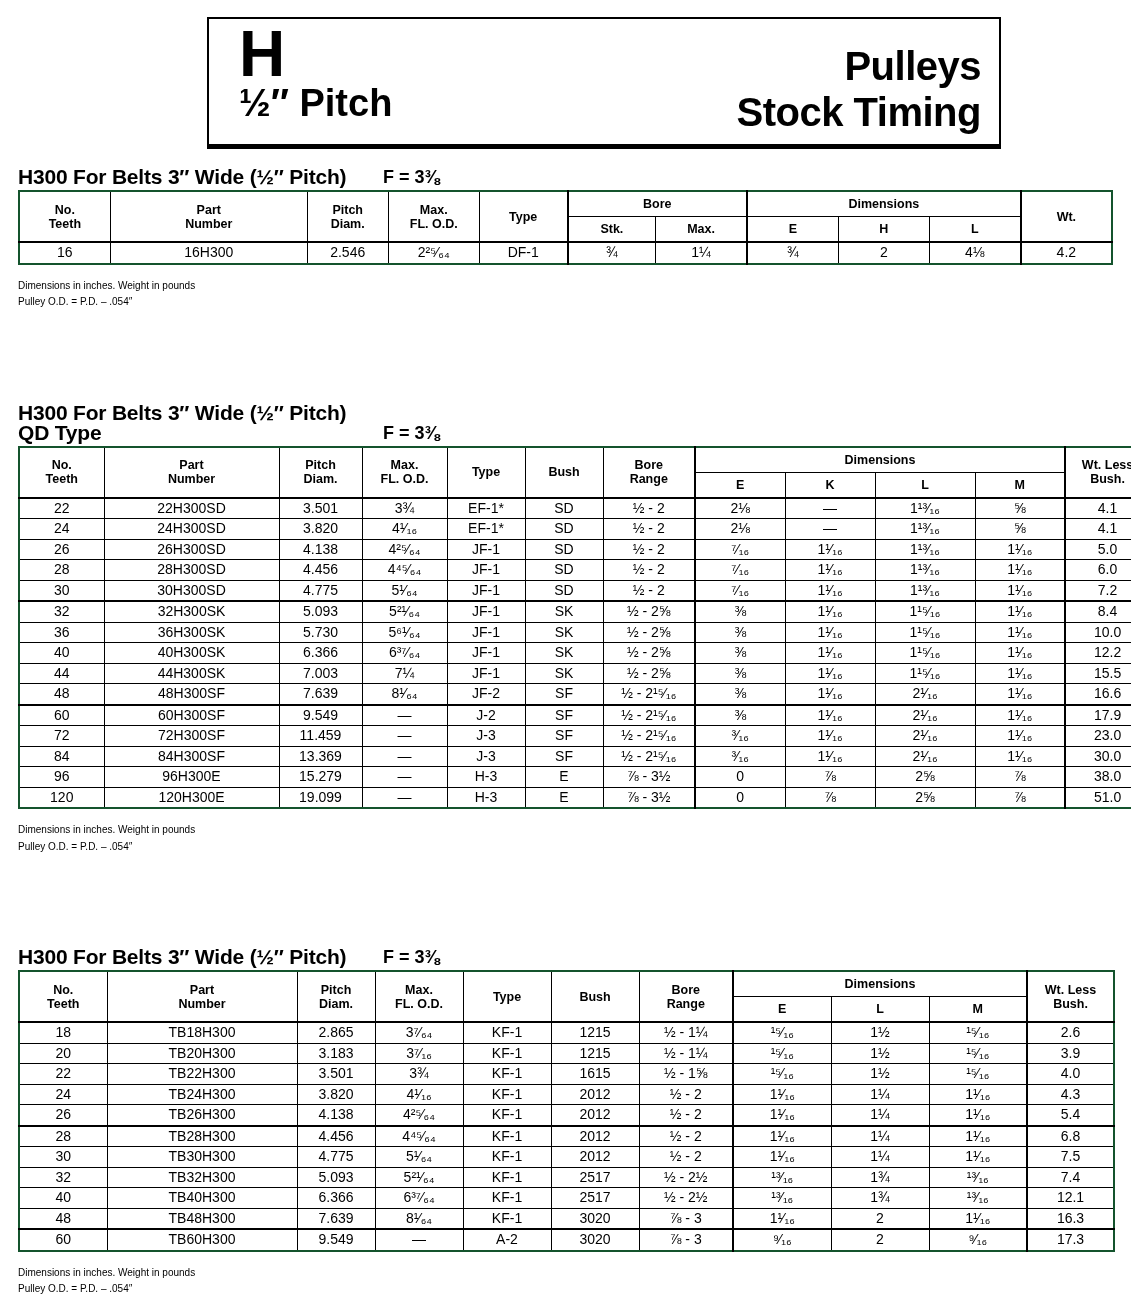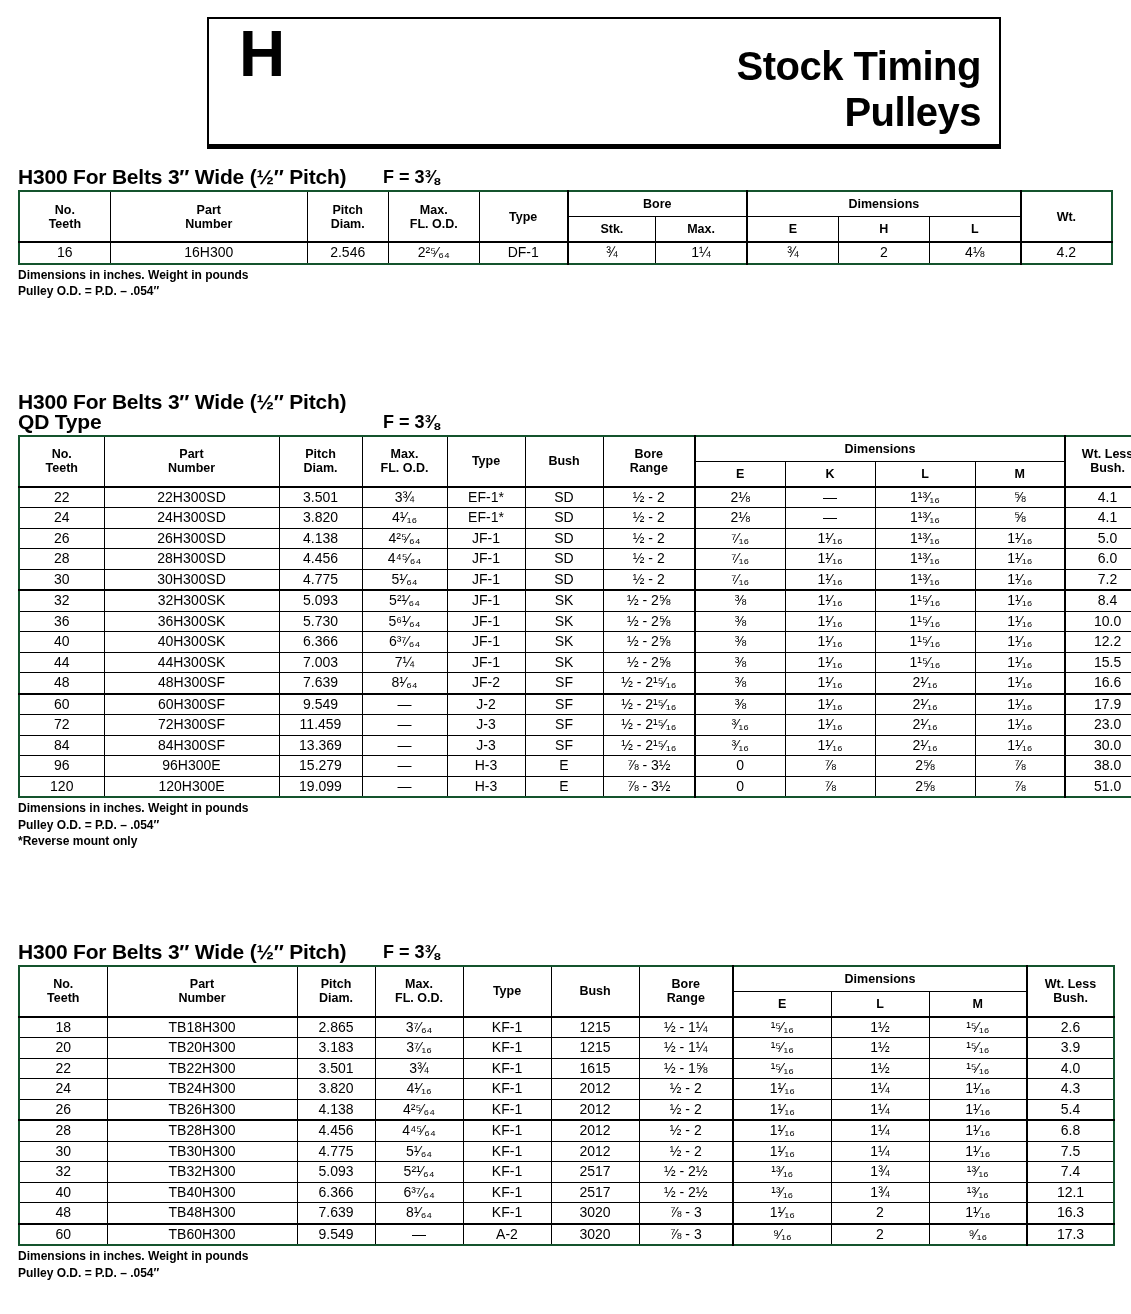--- a/index.html
+++ b/index.html
@@ -111,41 +111,41 @@
   table.spec {
     border: 2px solid #14532d;
   }
   .thick-top td, .thick-top th { border-top: 2px solid #000 !important; margin-top: 12px; }
   .thick-bottom td, .thick-bottom th { border-bottom: 2px solid #000 !important; }
   .hsep th { border-bottom: 2px solid #000 !important; }
   td.vthick, th.vthick { border-left: 2px solid #000 !important; }
 
   
   .notes {
-    margin-top: 2px;
-    font-size: 12px;
+    margin-top: 13px;
+    font-size: 10px;
     line-height: 16.5px;
-    font-weight: bold;
   }
 
   .gap-a { height: 92px; }
   .gap-b { height: 92px; }
   .spacer-top { height: 18px; }
 </style>
 </head>
 <body>
 
 <div class="banner-wrap">
   <div class="banner">
     <div class="banner-left">
       <div class="banner-h">H</div>
+      <div class="banner-pitch">½″ Pitch</div>
     </div>
     <div class="banner-right">
+      <div>Pulleys</div>
       <div>Stock Timing</div>
-      <div>Pulleys</div>
     </div>
   </div>
 </div>
 
 <div class="spacer-top"></div>
 
 <div class="section">
   <div class="sec-titles">
     <div class="sec-title">H300 For Belts 3″ Wide (½″ Pitch)</div>
     <div class="sec-f">F = 3⅜</div>
@@ -463,21 +463,20 @@
         <td>2⅝</td>
         <td>⅞</td>
         <td class="vthick">51.0</td>
       </tr>
     </tbody>
   </table>
 
   <div class="notes">
     <div>Dimensions in inches. Weight in pounds</div>
     <div>Pulley O.D. = P.D. – .054″</div>
-    <div>*Reverse mount only</div>
   </div>
 </div>
 
 <div class="gap-b"></div>
 
 <div class="section">
   <div class="sec-titles">
     <div class="sec-title">H300 For Belts 3″ Wide (½″ Pitch)</div>
     <div class="sec-f">F = 3⅜</div>
   </div>

